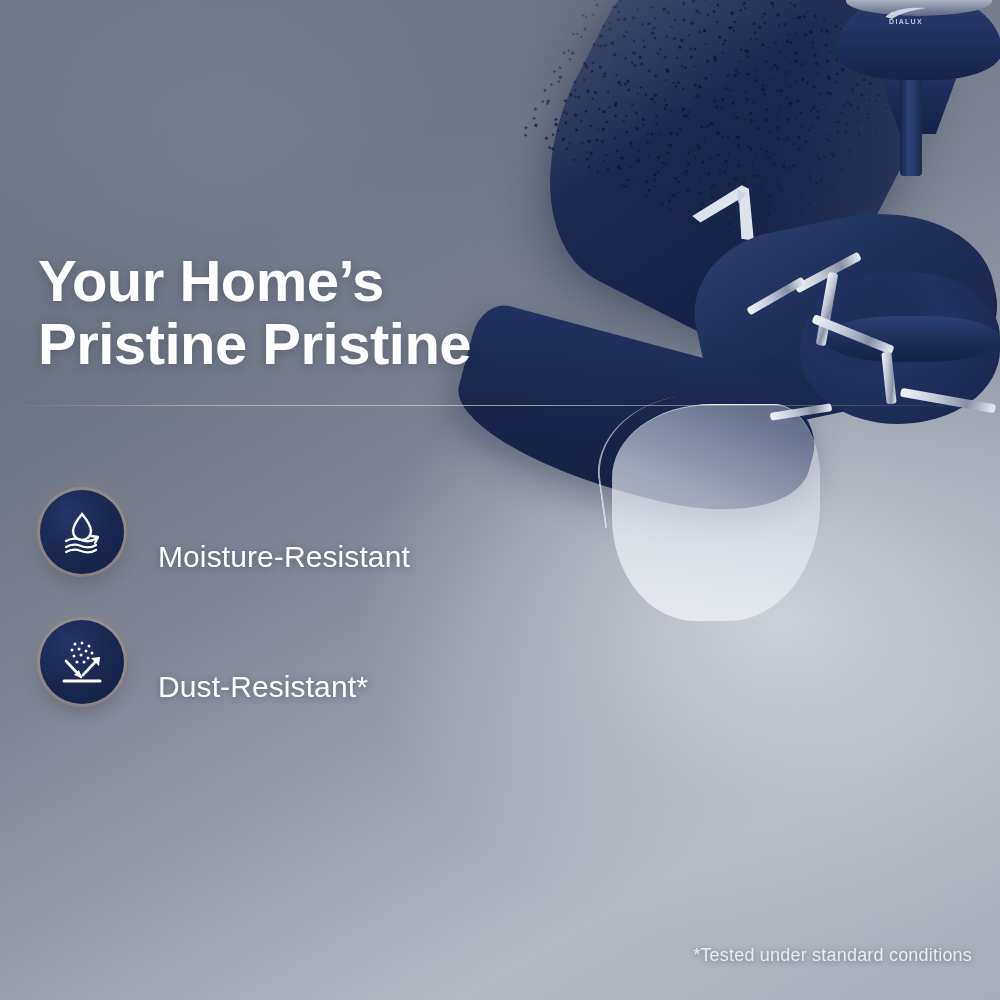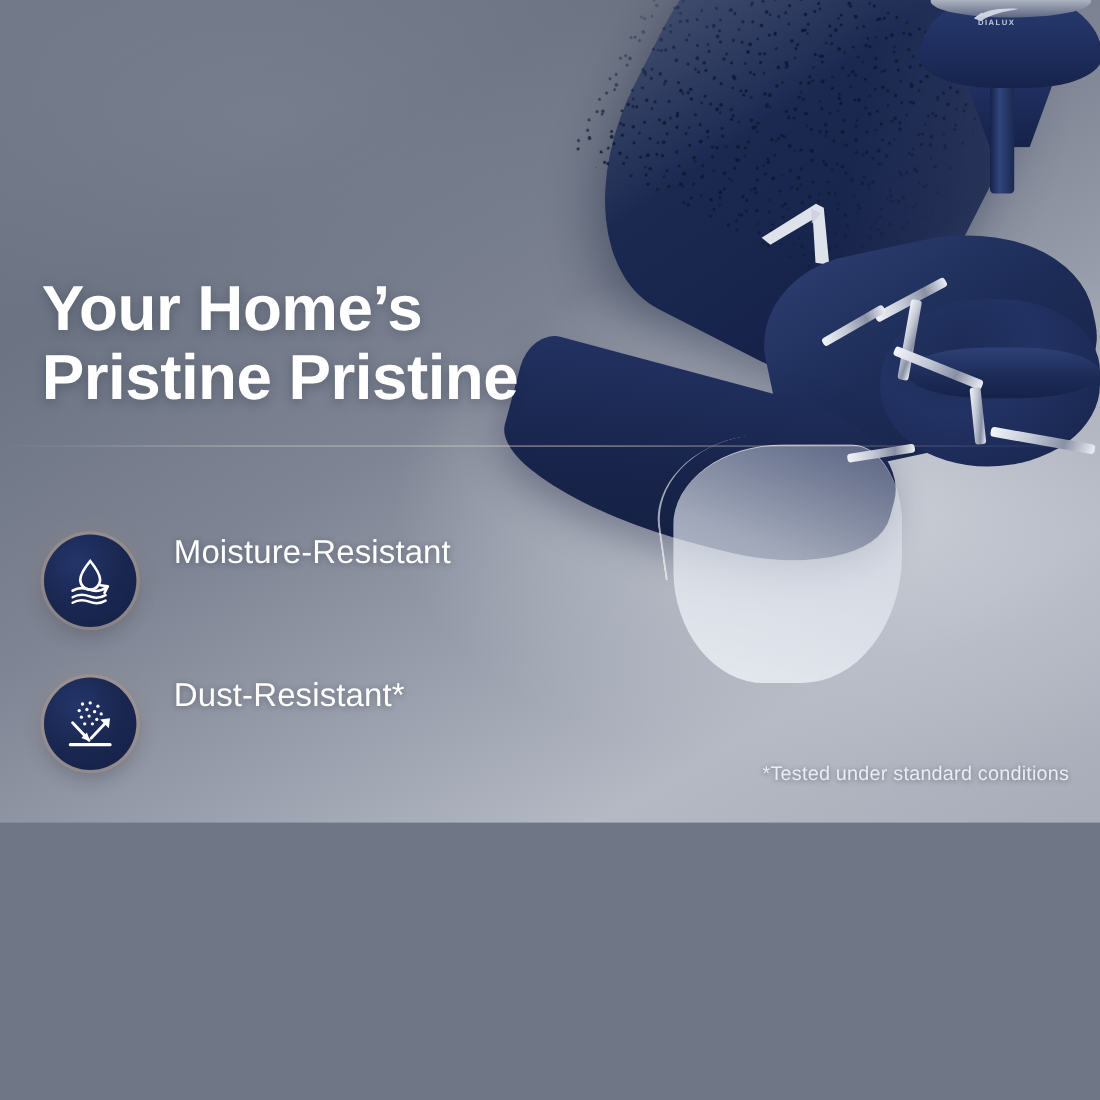--- a/index.html
+++ b/index.html
@@ -1,19 +1,19 @@
 <!DOCTYPE html>
 <html><head>
 <meta charset="utf-8">
 <style>
   html,body{margin:0;padding:0;background:#6f7686;}
   body{font-family:"Liberation Sans","DejaVu Sans",sans-serif;}
 
   #ad{
-    position:relative;width:1000px;height:748px;overflow:hidden;
+    position:relative;width:1000px;height:1000px;overflow:hidden;
     background:
       radial-gradient(ellipse 62% 48% at 78% 62%, rgba(206,210,218,.95) 0%, rgba(188,193,203,.55) 38%, rgba(150,156,170,0) 68%),
       radial-gradient(ellipse 55% 40% at 24% 14%, rgba(126,133,149,.55) 0%, rgba(120,127,143,0) 70%),
       linear-gradient(150deg,#707787 0%,#6c7382 24%,#7e8493 46%,#9aa0ad 64%,#b4b9c4 80%,#a7acb8 100%);
   }
 
   
   .fanwrap{position:absolute;inset:0;}
   .blade{position:absolute;background:linear-gradient(135deg,#2b3d6e 0%,#1d2c57 45%,#16224a 100%);}
 
@@ -151,21 +151,21 @@
     letter-spacing:-.5px;text-shadow:0 2px 10px rgba(40,46,62,.35);
   }
   .headline .l2{display:block;}
 
   .divider{
     position:absolute;left:0;top:405px;width:985px;height:1px;
     background:linear-gradient(90deg,rgba(216,200,186,.0) 0%,rgba(220,199,180,.62) 22%,rgba(226,206,188,.70) 55%,rgba(214,198,186,.0) 100%);
   }
 
   .features{position:absolute;left:40px;top:486px;width:520px;}
-  .feature{display:flex;align-items:flex-start;height:88px;margin-bottom:42px;}
+  .feature{display:flex;align-items:flex-end;height:88px;margin-bottom:42px;}
   .badge{
     position:relative;width:84px;height:84px;border-radius:50%;
     background:radial-gradient(circle at 36% 30%,#24356a 0%,#1a2852 46%,#141f45 100%);
     display:flex;align-items:center;justify-content:center;flex:0 0 84px;
     box-shadow:0 0 0 3px rgba(198,170,146,.30), 0 0 16px 4px rgba(205,176,150,.22), 0 6px 16px rgba(26,34,60,.38);
   }
   .badge svg{display:block;}
   .feature-label{
     margin-left:34px;color:#ffffff;font-size:30px;font-weight:400;
     letter-spacing:.1px;text-shadow:0 1px 6px rgba(40,46,62,.40);white-space:nowrap;

